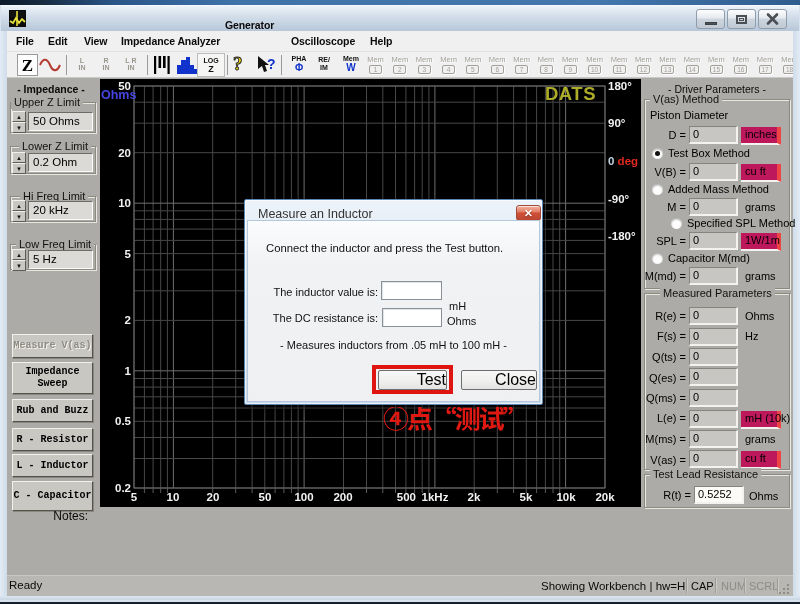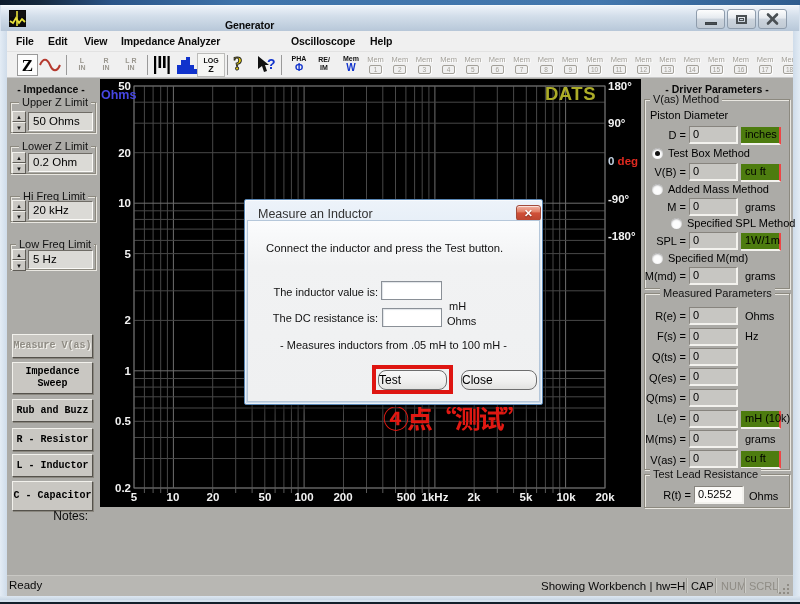--- a/index.html
+++ b/index.html
@@ -3,29 +3,29 @@
 *{margin:0;padding:0;box-sizing:border-box}
 body{width:800px;height:604px;overflow:hidden;font-family:"Liberation Sans",sans-serif;background:#d7e2ee}
 #win{position:relative;width:800px;height:604px}
 .abs{position:absolute}
 .glab{font-weight:bold;font-size:11.5px;color:#f2f2f2;line-height:14px;white-space:nowrap}
 .panel{background:#acaba7}
 .grp{border:1px solid #8c897f;box-shadow:1px 1px 0 #e9e7e1,inset 1px 1px 0 #e9e7e1}
 .grplab{position:absolute;top:-7px;background:#acaba7;padding:0 3px;font-size:11px;color:#111;white-space:nowrap;line-height:13px}
 .fld{background:#dbdad6;border-top:1px solid #6f6c66;border-left:1px solid #6f6c66;border-bottom:1px solid #fbfaf7;border-right:1px solid #fbfaf7;font-size:11.5px;color:#000;line-height:17px;padding-left:4px;white-space:nowrap}
 .rfld{background:#c7c6c2;border-top:1px solid #87847e;border-left:1px solid #87847e;border-bottom:2px solid #f3f2ee;border-right:2px solid #f3f2ee;font-size:11px;color:#000;line-height:14px;padding-left:3px}
-.unit{background:#4d7c0f;border-bottom:2px solid #f3f2ee;border-right:2px solid #ef4444;font-size:11px;color:#000;line-height:15px;padding-left:4px;white-space:nowrap}
+.unit{background:#be185d;border-bottom:2px solid #f3f2ee;border-right:4px solid #ef4444;font-size:11px;color:#000;line-height:15px;padding-left:4px;white-space:nowrap}
 .rlab{font-size:11px;color:#000;text-align:right;white-space:nowrap}
 .spin{background:#c9c7c2;border:1px solid;border-color:#f2f1ec #5f5c56 #5f5c56 #f2f1ec;font-size:6px;color:#111;text-align:center}
 .lbtn{background:#c9c7c2;border:1px solid;border-color:#f2f1ec #55524c #55524c #f2f1ec;box-shadow:1px 1px 0 #8a877f;font-family:"Liberation Mono",monospace;font-weight:bold;font-size:10px;color:#000;display:flex;align-items:center;justify-content:center;text-align:center;line-height:12px}
 .radio{width:11px;height:11px;border-radius:50%;background:#fdfdfd;box-shadow:inset 0 1px 2px #9a9a9a}
 .rdot{position:absolute;left:3px;top:3px;width:5px;height:5px;border-radius:50%;background:#111}
 .menuitem{font-size:10.5px;font-weight:600;letter-spacing:-0.1px;color:#0a0a0a}
 .tbtxt{font-size:7px;color:#9a978f;line-height:7px;text-align:center;font-weight:bold}
-.win7btn{border:1px solid #6e6e6e;border-radius:8px;background:linear-gradient(180deg,#f7f7f7,#efefee 60%,#e2e2e0);font-size:12px;color:#000;text-align:left}
+.win7btn{border:1px solid #6e6e6e;border-radius:2px;background:linear-gradient(180deg,#f7f7f7,#efefee 60%,#e2e2e0);font-size:16px;color:#000;text-align:right}
 </style></head><body>
 <div id="win">
 
 <div class="abs" style="left:0;top:0;width:800px;height:6px;background:linear-gradient(90deg,#0d1b2c,#16293e 5%,#2a5488 14%,#3f74ab 30%,#4377ad 75%,#2f5c8e)"></div>
 <div class="abs" style="left:0;top:599px;width:800px;height:2px;background:#5a6c7e"></div>
     <div class="abs" style="left:0;top:601px;width:800px;height:3px;background:#141f2b"></div>
 
 <div class="abs" style="left:0;top:5px;width:800px;height:597px;background:#d7e2ee"></div>
 
 <div class="abs" style="left:1px;top:5px;width:798px;height:26px;background:linear-gradient(180deg,#eef3f9,#d3deea 40%,#becddd 85%,#b7c7d8);border-top:1px solid #f5f9fc"></div>
@@ -178,21 +178,21 @@
       <div style="margin:1px auto 0;width:13px;height:9px;border:1px solid #a3a099;border-radius:2px;box-shadow:1px 1px 0 #fdfdfd;font-size:6.5px;color:#a3a099;line-height:8px;text-align:center">18</div>
     </div>
 <div class="abs panel" style="left:7px;top:78px;width:786px;height:497px"></div>
 
 <div class="abs" style="left:0;top:31px;width:7px;height:565px;background:linear-gradient(90deg,#e3ecf5,#cfdcea)"></div>
 <div class="abs" style="left:793px;top:31px;width:7px;height:565px;background:linear-gradient(90deg,#cfdcea,#e3ecf5)"></div>
 <div class="abs" style="left:0;top:596px;width:800px;height:4px;background:linear-gradient(180deg,#dde7f1,#c8d6e4)"></div>
 
 <div class="abs" style="left:7px;top:83px;width:88px;text-align:center;font-size:10.5px;font-weight:600;color:#0a0a0a;white-space:nowrap">- Impedance -</div>
 <div class="abs grp" style="left:10px;top:102px;width:86px;height:31px">
-      <span class="grplab" style="left:8px">Upper Z Limit</span>
+      <span class="grplab" style="left:0">Upper Z Limit</span>
     </div>
 <div class="abs spin" style="left:12px;top:111px;width:14px;height:11px;line-height:10px">▲</div>
 <div class="abs spin" style="left:12px;top:122px;width:14px;height:11px;line-height:10px">▼</div>
 <div class="abs fld" style="left:28px;top:112px;width:65px;height:19px">50 Ohms</div>
 <div class="abs grp" style="left:10px;top:146px;width:86px;height:28px">
       <span class="grplab" style="left:8px">Lower Z Limit</span>
     </div>
 <div class="abs spin" style="left:12px;top:152px;width:14px;height:11px;line-height:10px">▲</div>
 <div class="abs spin" style="left:12px;top:163px;width:14px;height:11px;line-height:10px">▼</div>
 <div class="abs fld" style="left:28px;top:153px;width:65px;height:19px">0.2 Ohm</div>
@@ -321,21 +321,21 @@
     <div class="abs glab" style="left:415px;top:490px;width:40px;text-align:center">1kHz</div>
     <div class="abs glab" style="left:454px;top:490px;width:40px;text-align:center">2k</div>
     <div class="abs glab" style="left:506px;top:490px;width:40px;text-align:center">5k</div>
     <div class="abs glab" style="left:546px;top:490px;width:40px;text-align:center">10k</div>
     <div class="abs glab" style="left:585px;top:490px;width:40px;text-align:center">20k</div>
     <div class="abs glab" style="left:608px;top:79px">180°</div>
     <div class="abs glab" style="left:608px;top:116px">90°</div>
     <div class="abs glab" style="left:608px;top:192px">-90°</div>
     <div class="abs glab" style="left:608px;top:229px">-180°</div>
     <div class="abs glab" style="left:608px;top:154px"><span style="color:#c3d2e2">0</span> <span style="color:#e02a20">deg</span></div>
-    <div class="abs" style="left:647px;top:83px;width:140px;text-align:center;font-size:10.5px;font-weight:700;color:#0a0a0a">- Driver Parameters -</div>
+    <div class="abs" style="left:647px;top:83px;width:140px;text-align:center;font-size:10.5px;font-weight:400;color:#0a0a0a">- Driver Parameters -</div>
 <div class="abs grp" style="left:644px;top:99px;width:146px;height:190px">
       <span class="grplab" style="left:5px">V(as) Method</span>
     </div>
 <div class="abs" style="left:650px;top:109px;font-size:11px;color:#000">Piston Diameter</div>
 <div class="abs rlab" style="left:560px;top:129px;width:126px">D =</div>
     <div class="abs rfld" style="left:689px;top:126px;width:49px;height:18px">0</div>
     <div class="abs unit" style="left:741px;top:127px;width:40px;height:18px">inches</div>
 <div class="abs radio" style="left:652px;top:148px">
       <div class="rdot"></div>
     </div>
@@ -347,21 +347,21 @@
     <div class="abs" style="left:668px;top:183px;font-size:11px;color:#000;white-space:nowrap">Added Mass Method</div>
 <div class="abs rlab" style="left:560px;top:201px;width:126px">M =</div>
     <div class="abs rfld" style="left:689px;top:198px;width:49px;height:18px">0</div>
     <div class="abs" style="left:745px;top:201px;font-size:11px;color:#000;white-space:nowrap">grams</div>
 <div class="abs radio" style="left:671px;top:218px"></div>
     <div class="abs" style="left:687px;top:217px;font-size:11px;color:#000;white-space:nowrap">Specified SPL Method</div>
 <div class="abs rlab" style="left:560px;top:235px;width:126px">SPL =</div>
     <div class="abs rfld" style="left:689px;top:232px;width:49px;height:18px">0</div>
     <div class="abs unit" style="left:741px;top:233px;width:40px;height:18px">1W/1m</div>
 <div class="abs radio" style="left:652px;top:253px"></div>
-    <div class="abs" style="left:668px;top:252px;font-size:11px;color:#000;white-space:nowrap">Specified M(md)</div>
+    <div class="abs" style="left:668px;top:252px;font-size:11px;color:#000;white-space:nowrap">Capacitor M(md)</div>
 <div class="abs rlab" style="left:560px;top:270px;width:126px">M(md) =</div>
     <div class="abs rfld" style="left:689px;top:267px;width:49px;height:18px">0</div>
     <div class="abs" style="left:745px;top:270px;font-size:11px;color:#000;white-space:nowrap">grams</div>
 <div class="abs grp" style="left:644px;top:293px;width:146px;height:177px">
       <span class="grplab" style="left:15px">Measured Parameters</span>
     </div>
 <div class="abs rlab" style="left:560px;top:310px;width:126px">R(e) =</div>
     <div class="abs rfld" style="left:689px;top:307px;width:49px;height:18px">0</div>
     <div class="abs" style="left:745px;top:310px;font-size:11px;color:#000;white-space:nowrap">Ohms</div>
 <div class="abs rlab" style="left:560px;top:330px;width:126px">F(s) =</div>

